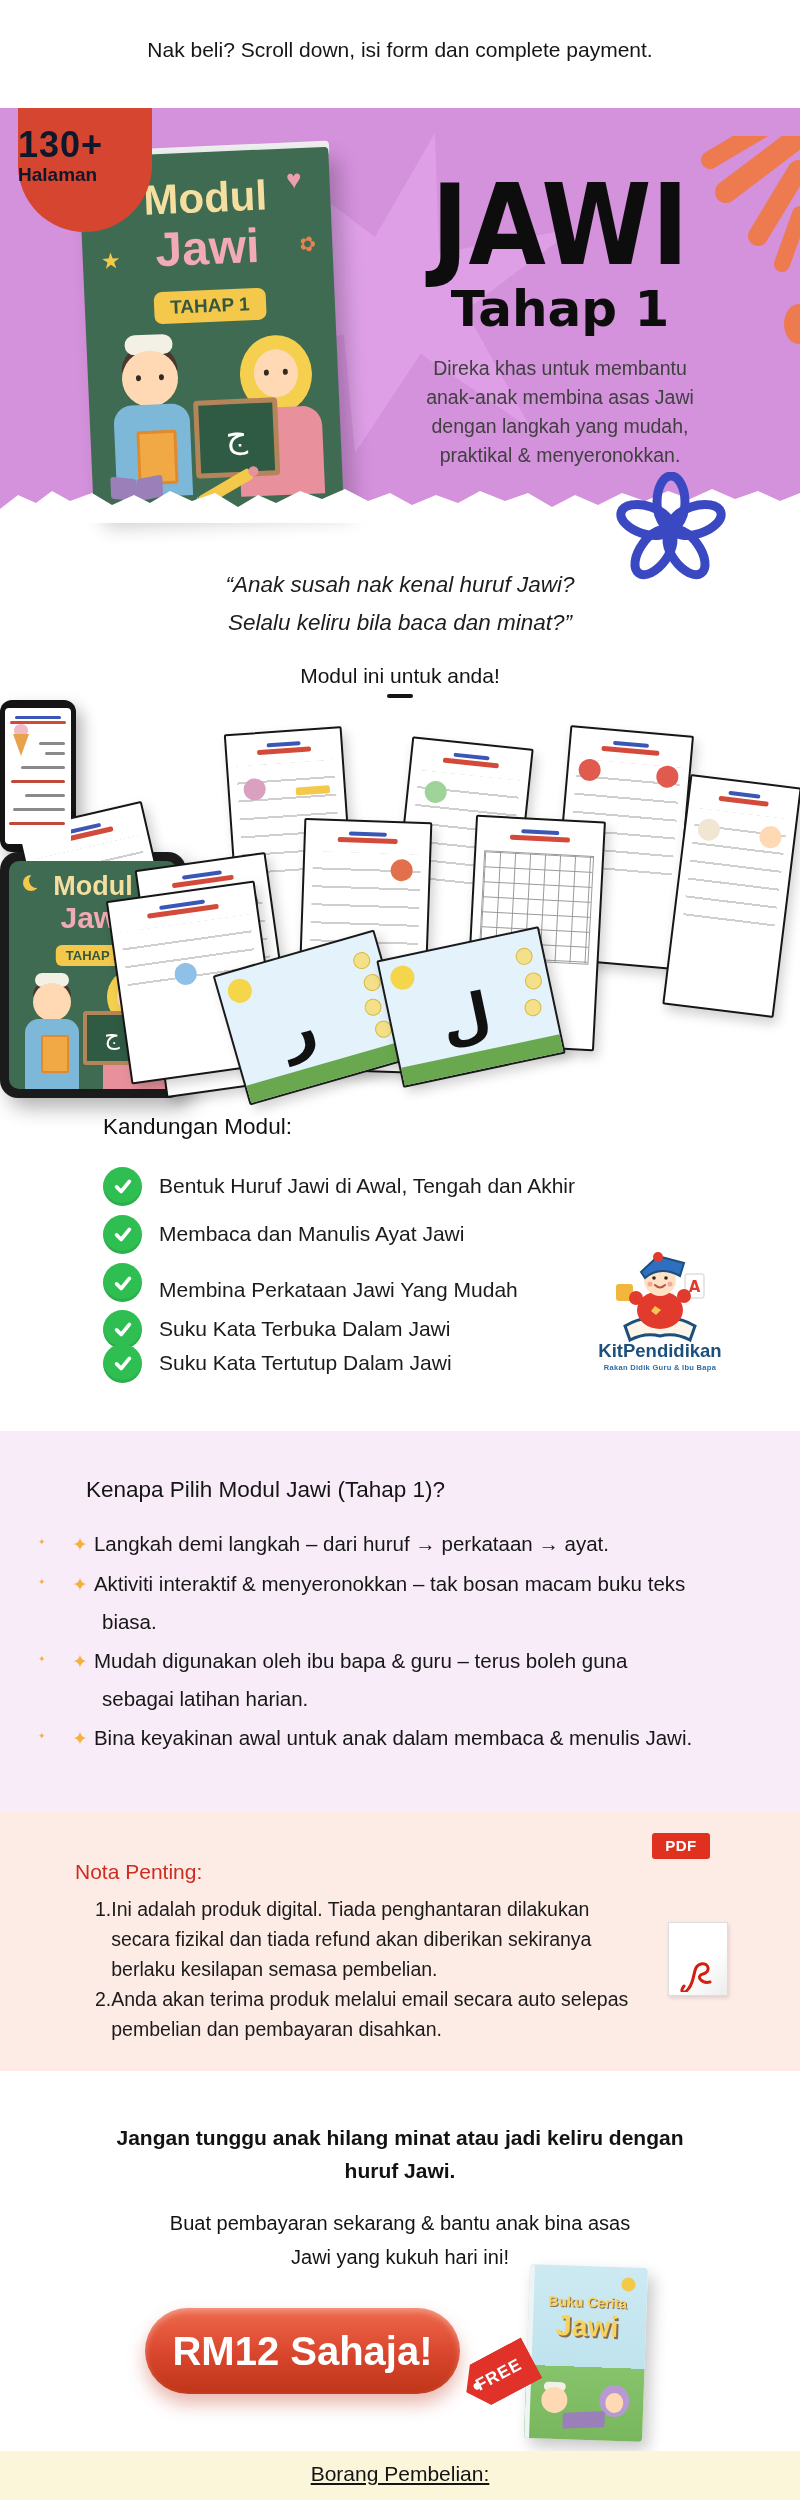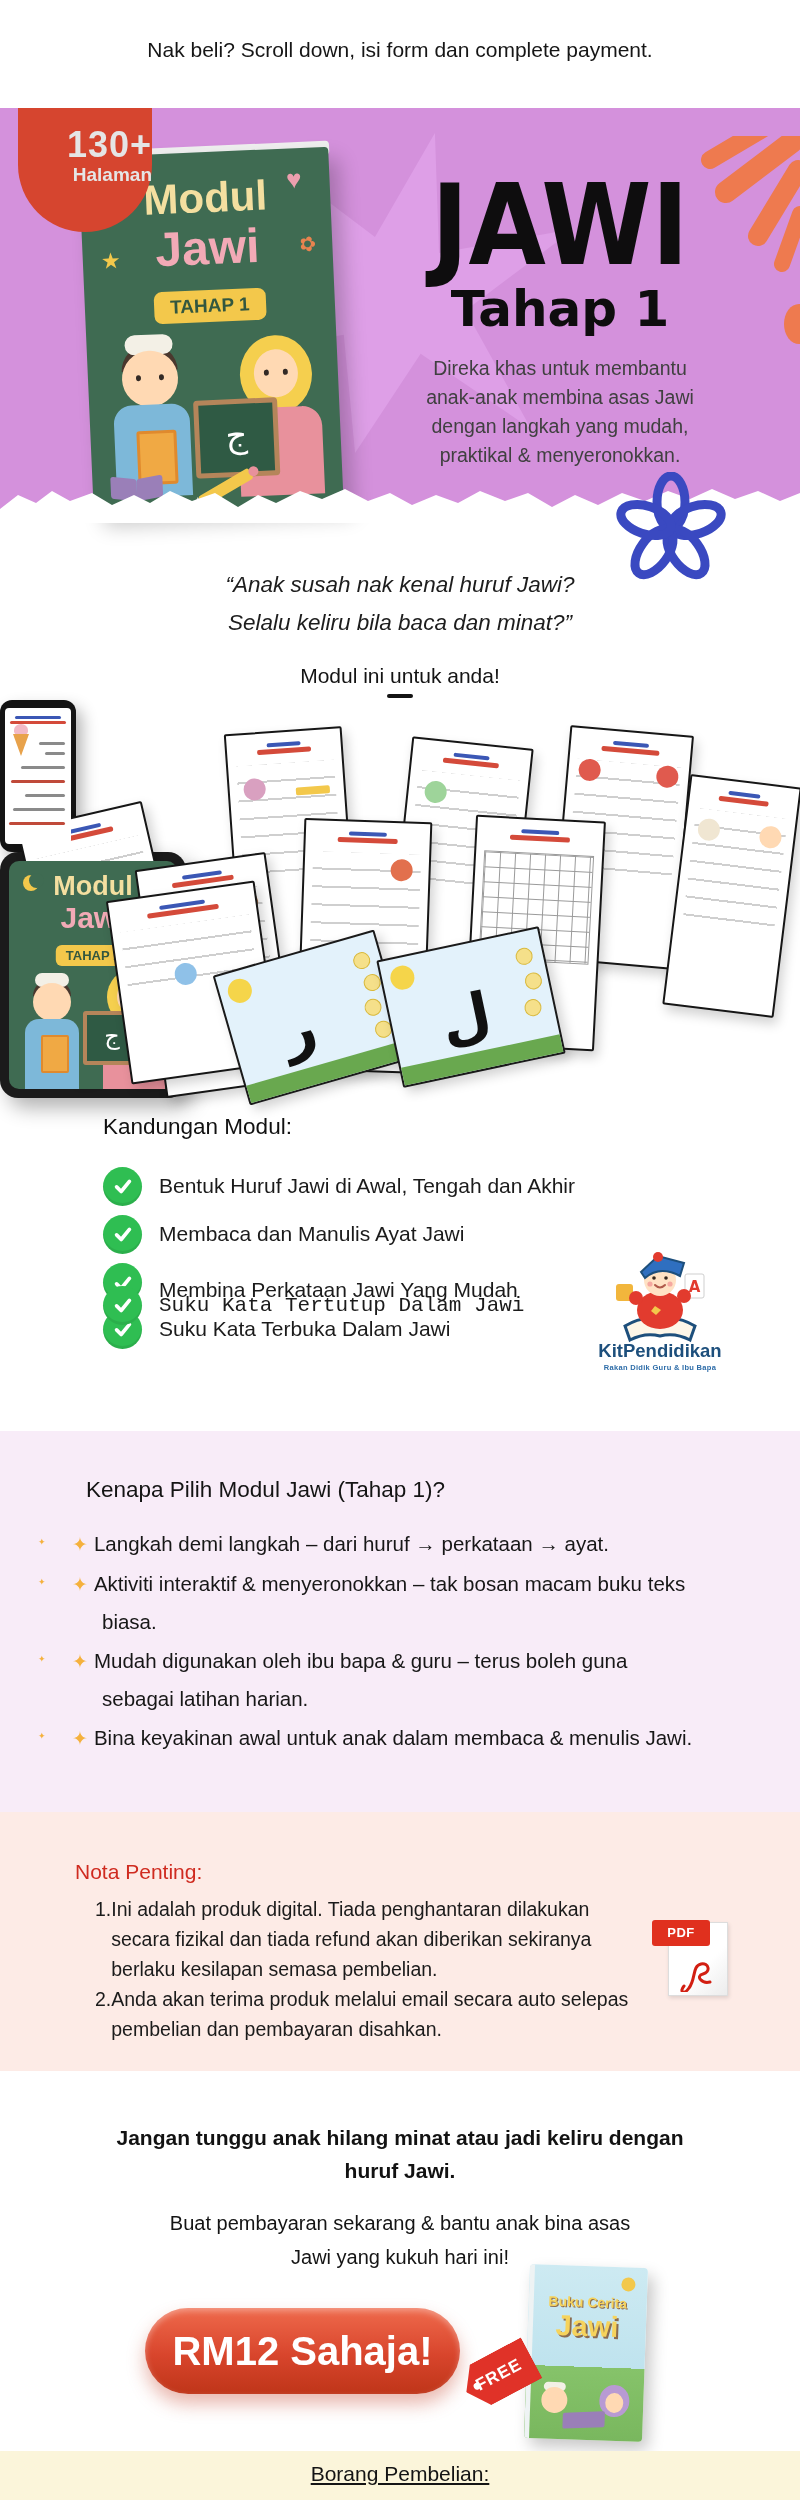--- a/index.html
+++ b/index.html
@@ -10,21 +10,21 @@
 
   
   .top-note{top:38px;left:0;width:800px;font-size:21px;color:#161616;text-align:center;}
 
   
   .hero{top:108px;left:0;width:800px;height:414px;background:#d491dc;}
   .starburst{left:230px;top:20px;width:330px;height:330px;background:#de9fe7;
     clip-path:polygon(50% 0,60% 35%,98% 18%,72% 50%,100% 80%,62% 66%,50% 100%,38% 66%,2% 82%,28% 50%,0 18%,40% 35%);
     transform:rotate(14deg);}
   .badge{left:18px;top:0;width:134px;height:124px;background:#d6452f;border-radius:0 0 70px 70px;
-    color:#e5e5e5;text-align:right;padding-top:18px;box-sizing:border-box;z-index:6;}
+    color:#0f172a;text-align:left;padding-top:18px;box-sizing:border-box;z-index:6;}
   .badge .b1{font-size:36px;font-weight:bold;line-height:38px;letter-spacing:1px;}
   .badge .b2{font-size:19px;font-weight:bold;}
   .corner-arrow{right:0;top:28px;width:120px;height:150px;z-index:2;}
   .edge-blob{right:-14px;top:196px;width:30px;height:40px;border-radius:50%;background:#ee7a4f;}
   .tear{left:0;bottom:-1px;width:800px;height:40px;z-index:5;}
 
   
   .book{left:86px;top:44px;width:250px;height:358px;transform:rotate(-2.5deg);z-index:4;}
   .book .pages{position:absolute;left:-5px;top:-6px;width:256px;height:14px;background:#efefef;border-radius:4px;}
   .book .cover{position:absolute;inset:0;background:#3f6b52;border-radius:4px;box-shadow:10px 12px 20px rgba(0,0,0,.22);overflow:hidden;}
@@ -120,40 +120,40 @@
   .tb-girl-hijab{position:absolute;right:18px;top:108px;width:52px;height:56px;border-radius:50%;background:#f5cf4e;}
   .tb-girl-face{position:absolute;right:28px;top:118px;width:32px;height:35px;border-radius:50%;background:#ffd9b3;}
   .tb-girl-body{position:absolute;right:12px;top:160px;width:62px;height:70px;border-radius:16px 16px 0 0;background:#e8919c;}
   .tb-board{position:absolute;left:74px;top:150px;width:50px;height:46px;background:#2f5a44;border:4px solid #b5855a;border-radius:3px;color:#fff;font-size:24px;text-align:center;line-height:42px;}
 
   
   .k-head{top:1114px;left:103px;font-size:22.5px;color:#111;}
   .chk-row{left:103px;width:560px;height:40px;display:flex;align-items:center;gap:17px;}
   .chk-circle{width:39px;height:39px;border-radius:50%;background:#2fbe52;flex:0 0 39px;display:flex;align-items:center;justify-content:center;box-shadow:inset 0 -3px 0 rgba(0,0,0,.08);}
   .chk-label{font-size:21px;color:#1b1b1b;white-space:nowrap;}
-  .r1{top:1166px;} .r2{top:1214px;} .r3{top:1262px;align-items:flex-end;} .r4{top:1309px;} .r5{top:1285px;font-family:Liberation Mono, monospace;}
+  .r1{top:1166px;} .r2{top:1214px;} .r3{top:1262px;align-items:flex-end;} .r4{top:1309px;} .r5{top:1343px;}
 
   .mascot{left:600px;top:1248px;width:120px;height:100px;}
   .brand-name{left:578px;top:1340px;width:164px;text-align:center;font-size:18.5px;font-weight:bold;color:#1d4f7c;}
   .brand-tag{left:578px;top:1363px;width:164px;text-align:center;font-size:7.5px;font-weight:bold;color:#2d6ca8;letter-spacing:.3px;}
 
   
   .why{top:1431px;left:0;width:800px;height:381px;background:#f8ecf8;box-sizing:border-box;padding:46px 60px 0 72px;}
   .why h3{margin:0 0 22px 14px;font-size:22.5px;font-weight:normal;color:#141414;}
   .why p{margin:0 0 2px 0;font-size:20.5px;line-height:37px;color:#171717;width:600px;padding-left:30px;text-indent:-30px;}
   .spark{color:#f5b13d;font-size:19px;margin-right:6px;position:relative;}
   .spark i{position:absolute;left:-4px;top:-10px;font-style:normal;font-size:9px;}
 
   
   .nota{top:1812px;left:0;width:800px;height:259px;background:#fdebe6;box-sizing:border-box;padding:48px 0 0 75px;}
   .nota h3{margin:0 0 10px 0;font-size:21px;font-weight:normal;color:#cf2b20;}
   .nota .item{display:flex;width:545px;font-size:19.5px;line-height:30px;color:#1b1b1b;margin-left:20px;}
   .nota .num{flex:0 0 auto;}
   .pdf{left:668px;top:1922px;width:58px;height:72px;background:linear-gradient(135deg,#ffffff 60%,#ececec);border:1px solid #ddd;box-shadow:1px 2px 4px rgba(0,0,0,.12);}
-  .pdf-label{left:652px;top:1920px;width:58px;height:26px;background:#e0301e;border-radius:3px;color:#fff;font-size:13px;font-weight:bold;text-align:center;line-height:26px;letter-spacing:.5px;}
+  .pdf-label{left:652px;top:1833px;width:58px;height:26px;background:#e0301e;border-radius:3px;color:#fff;font-size:15px;font-weight:bold;text-align:center;line-height:26px;letter-spacing:.5px;}
   .pdf-swirl{left:678px;top:1958px;width:40px;height:34px;}
 
   
   .warn{top:2108px;left:90px;width:620px;text-align:center;font-size:21px;font-weight:bold;line-height:33px;color:#121212;margin-top:13px;}
   .urge{top:2206px;left:150px;width:500px;text-align:center;font-size:20px;line-height:34px;color:#141414;}
   .cta-btn{top:2308px;left:145px;width:315px;height:86px;border:none;border-radius:44px;cursor:pointer;
     background:linear-gradient(180deg,#ef6a4c 0%,#d8452c 55%,#bf3519 100%);
     box-shadow:0 10px 18px rgba(191,53,25,.35), inset 0 3px 6px rgba(255,255,255,.35);
     color:#fff;font-family:"Liberation Sans","DejaVu Sans",sans-serif;font-size:40px;font-weight:bold;}
   .bonus{top:2266px;left:527px;width:118px;height:174px;transform:rotate(2deg);border-radius:4px;overflow:hidden;

